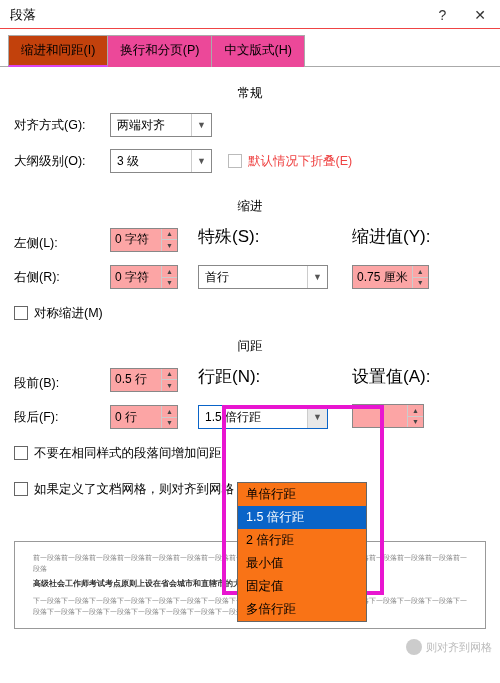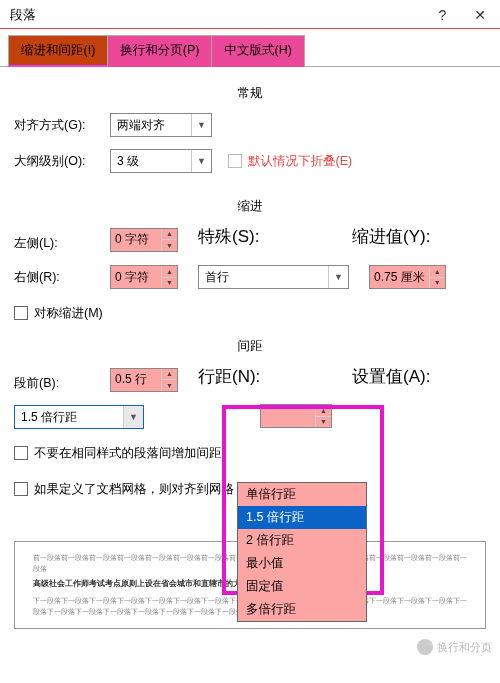--- a/index.html
+++ b/index.html
@@ -23,21 +23,21 @@
 .spinner .val { padding: 0 4px; min-width: 50px; display: flex; align-items: center; }
 .spinner .sp { width: 16px; display: flex; flex-direction: column; border-left: 1px solid #ccc; }
 .spinner .sp div { flex: 1; display: flex; align-items: center; justify-content: center; font-size: 7px; color: #444; border-bottom: 1px solid #ccc; }
 .spinner .sp div:last-child { border-bottom: none; }
 .chk { display: inline-flex; align-items: center; gap: 6px; font-size: 12.5px; }
 .chk .box { width: 14px; height: 14px; border: 1px solid #666; }
 .cols3 { display: flex; gap: 20px; }
 .cols3 > div { flex: 1; }
 .cols3 .lbl2 { font-size: 17px; margin-bottom: 6px; }
 .highlight { position: absolute; border: 4px solid #e815d0; pointer-events: none; }
-.dropdown { position: absolute; background: #fca5a5; border: 1px solid #666; font-size: 12.5px; z-index: 10; }
+.dropdown { position: absolute; background: #f97316; border: 1px solid #666; font-size: 12.5px; z-index: 10; }
 .dropdown .opt { padding: 3px 8px; }
 .dropdown .opt.sel { background: #0a64c8; color: #fff; }
 .preview-box { border: 1px solid #999; margin: 6px 0 0 0; padding: 10px 18px; font-size: 7px; color: #888; line-height: 1.6; }
 .preview-box .bold { color: #333; font-size: 8px; font-weight: bold; margin: 4px 0; }
 .watermark { position: absolute; right: 8px; bottom: 28px; color: #bbb; font-size: 11px; display: flex; align-items: center; gap: 4px; z-index: 20; }
 .watermark .circ { width: 16px; height: 16px; border-radius: 50%; background: #ccc; }
 </style>
 </head>
 <body>
 
@@ -102,21 +102,21 @@
       <span class="lbl">右侧(R):</span>
       <div class="spinner">
         <span class="val">0 字符</span>
         <span class="sp">
             <div>▲</div>
             <div>▼</div>
           </span>
       </div>
     </div>
     <div>
-      <div class="select" style="width:151px">
+      <div class="select" style="width:130px">
         <span class="val" style="flex:1">首行</span>
         <span class="arrow">▼</span>
       </div>
     </div>
     <div>
       <div class="spinner">
         <span class="val" style="min-width:54px">0.75 厘米</span>
         <span class="sp">
             <div>▲</div>
             <div>▼</div>
@@ -144,20 +144,30 @@
       </div>
     </div>
     <div>
         <div class="lbl2">行距(N):</div>
       </div>
     <div>
         <div class="lbl2">设置值(A):</div>
       </div>
   </div>
   <div class="row cols3">
+    <div style="display:flex;align-items:center">
+      <span class="lbl">段后(F):</span>
+      <div class="spinner">
+        <span class="val">0 行</span>
+        <span class="sp">
+            <div>▲</div>
+            <div>▼</div>
+          </span>
+      </div>
+    </div>
     <div>
       <div class="select" style="width:130px;border-color:#0a64c8">
         <span class="val" style="flex:1">1.5 倍行距</span>
         <span class="arrow" style="background:#e8e8e8">▼</span>
       </div>
     </div>
     <div>
       <div class="spinner">
         <span class="val" style="min-width:54px"></span>
         <span class="sp">
@@ -194,14 +204,14 @@
   <div class="opt">单倍行距</div>
   <div class="opt sel">1.5 倍行距</div>
   <div class="opt">2 倍行距</div>
   <div class="opt">最小值</div>
   <div class="opt">固定值</div>
   <div class="opt">多倍行距</div>
 </div>
 
 <div class="watermark">
   <span class="circ"></span>
-  <span>换行和分页</span>
+  <span>则对齐到网格</span>
 </div>
 
 </body></html>

